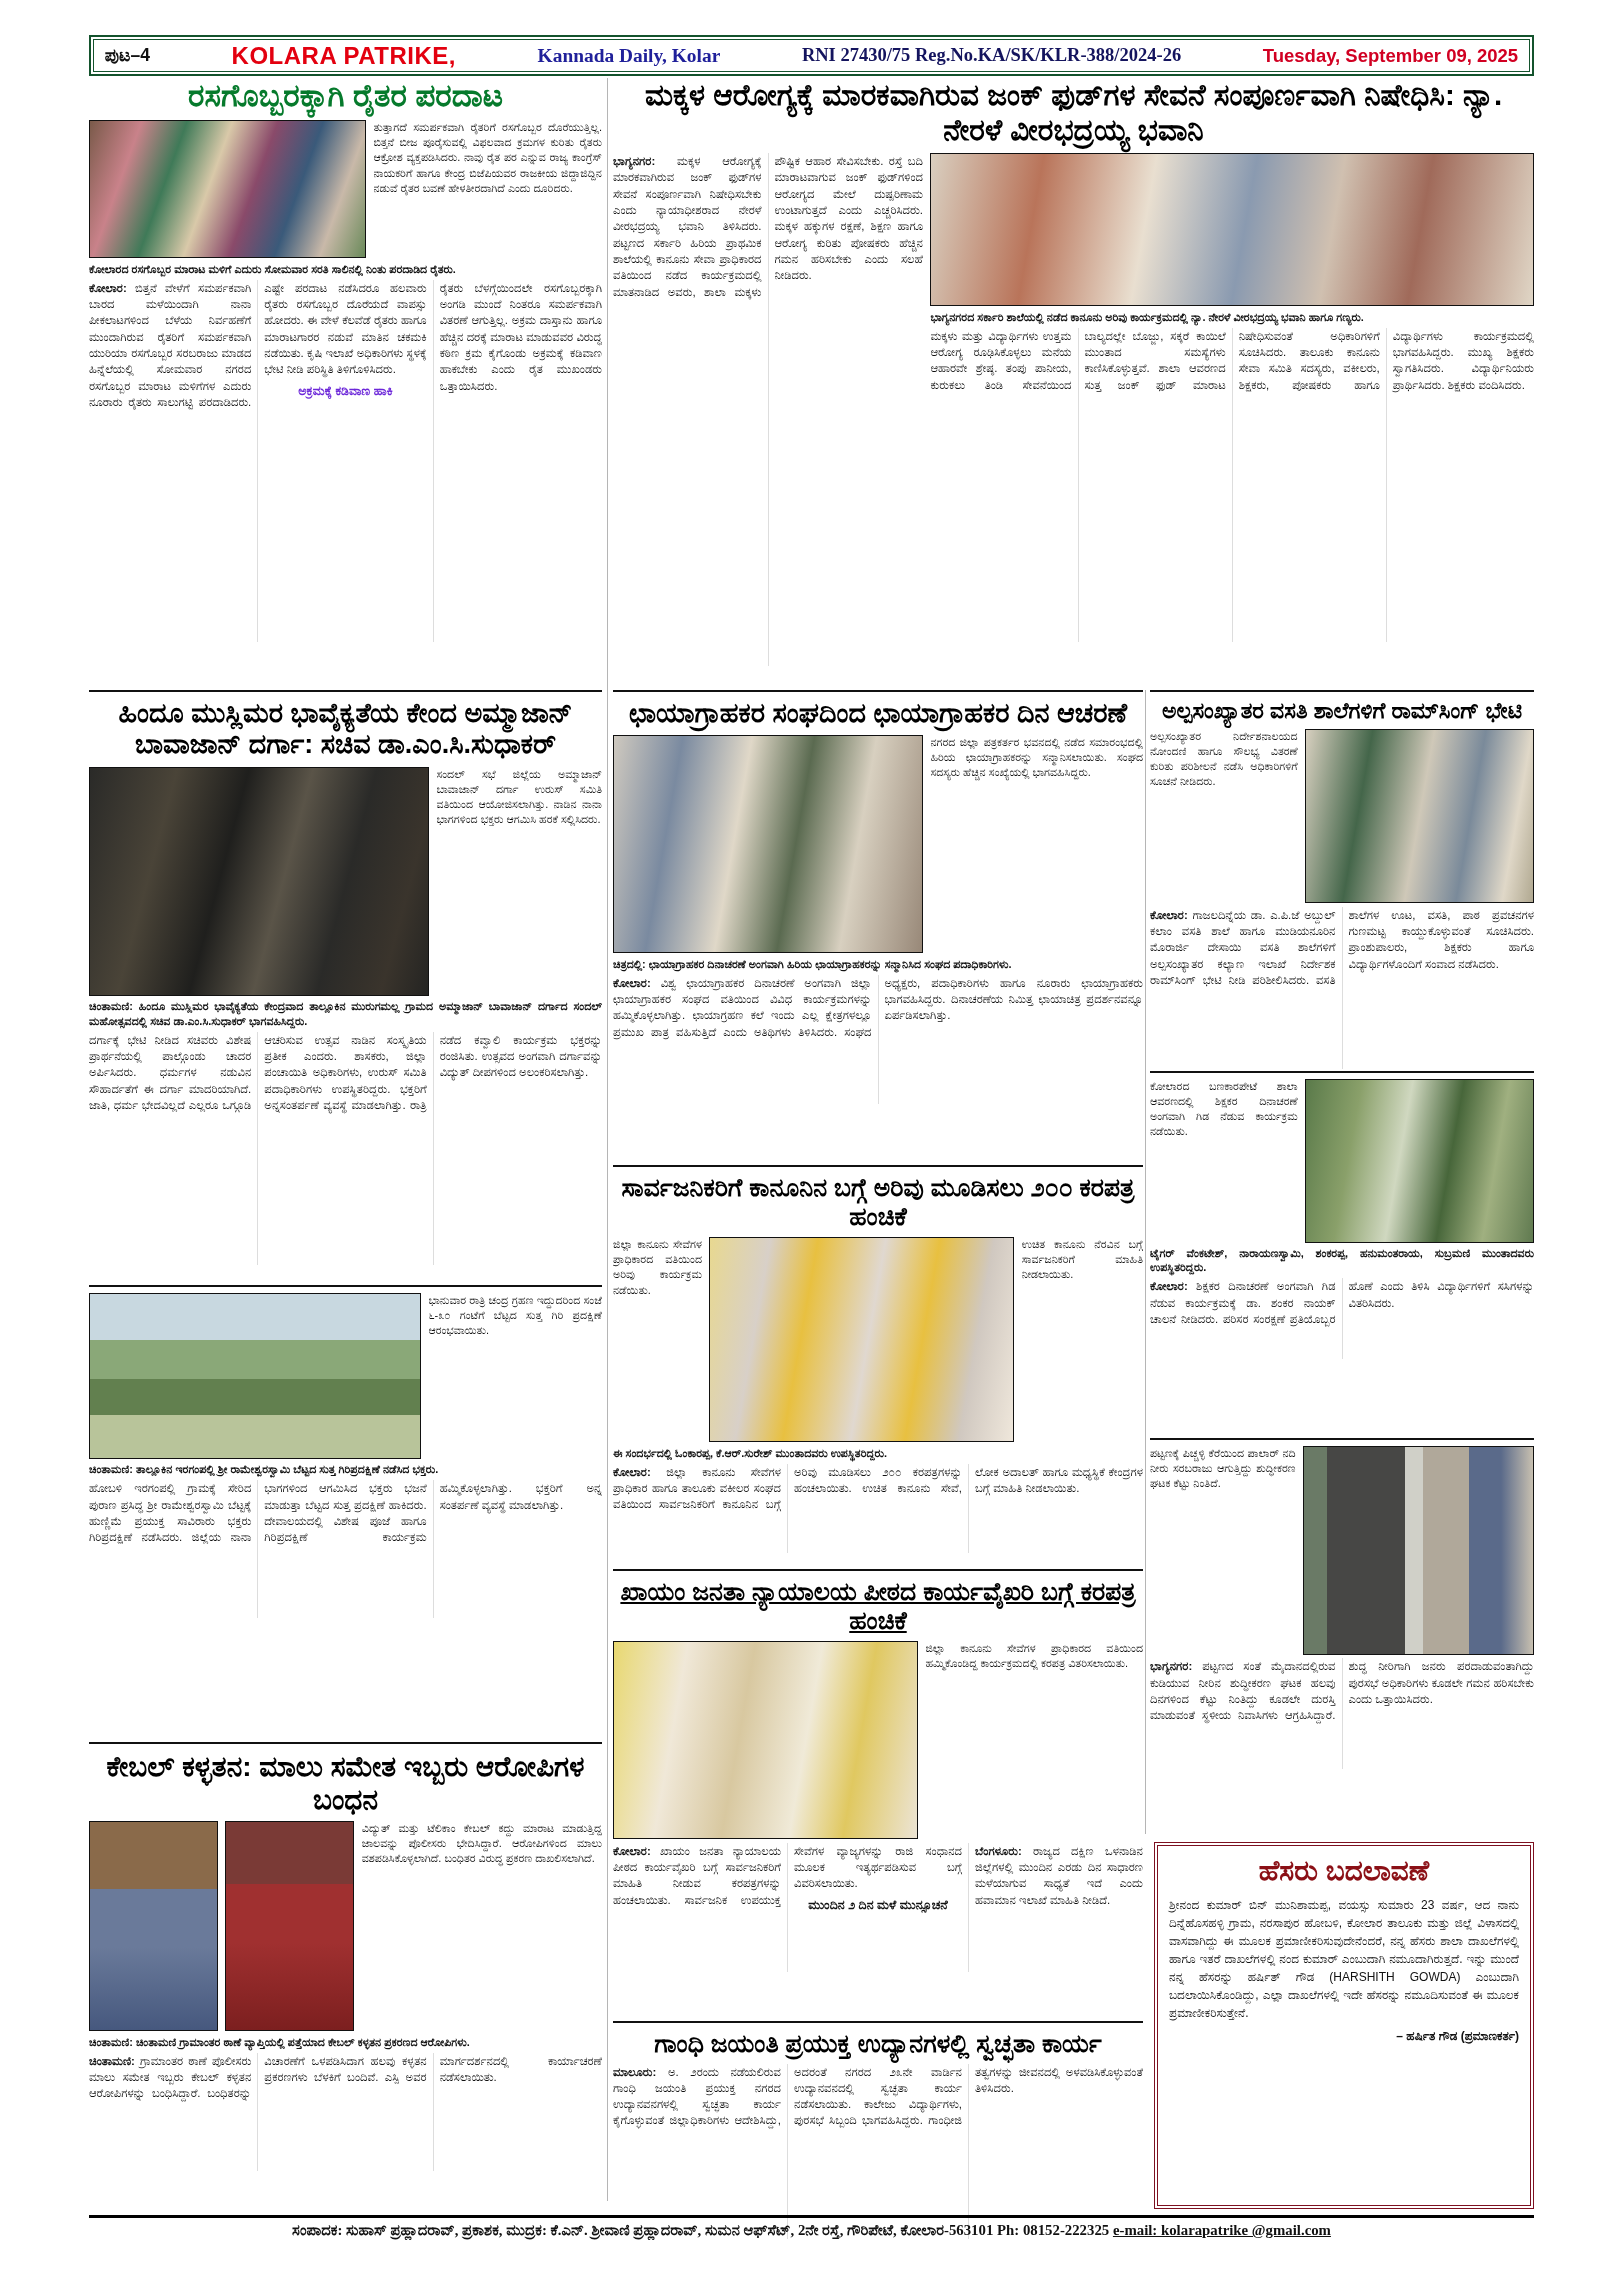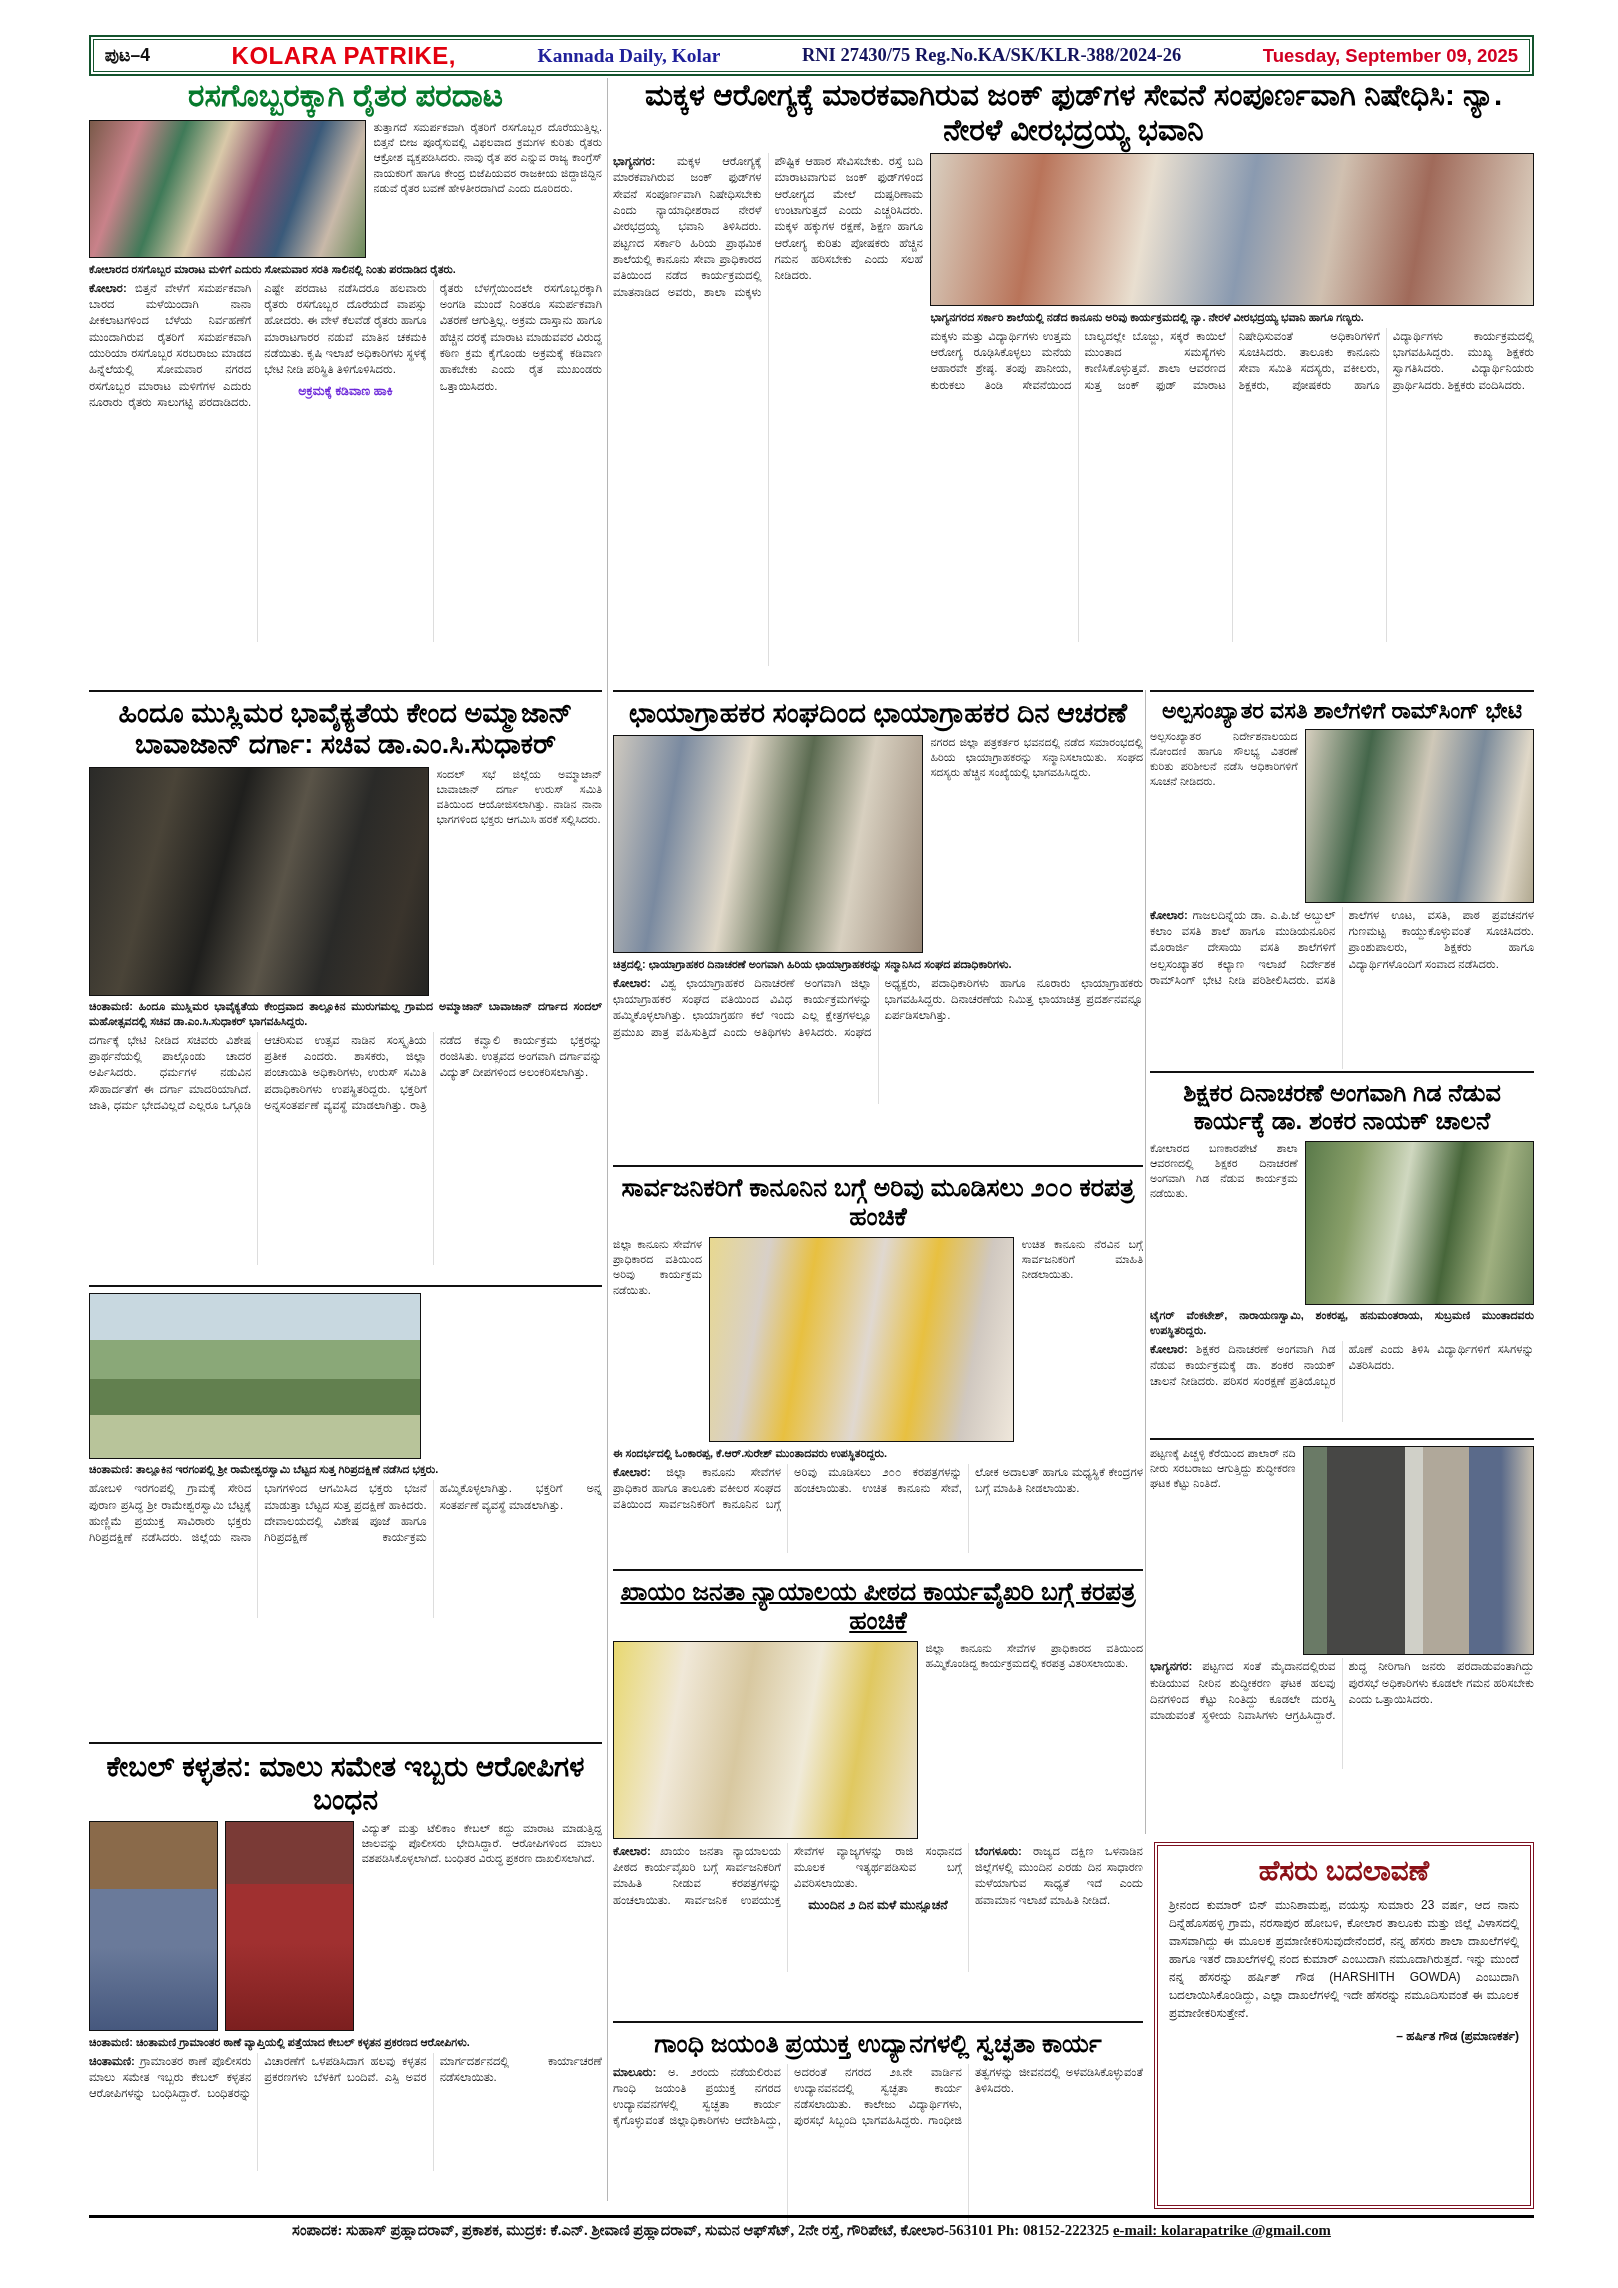--- a/index.html
+++ b/index.html
@@ -136,21 +136,20 @@
     <div class="media-row">
       <div class="side" style="height:174px;">ಅಲ್ಪಸಂಖ್ಯಾತರ ನಿರ್ದೇಶನಾಲಯದ ನೋಂದಣಿ ಹಾಗೂ ಸೌಲಭ್ಯ ವಿತರಣೆ ಕುರಿತು ಪರಿಶೀಲನೆ ನಡೆಸಿ ಅಧಿಕಾರಿಗಳಿಗೆ ಸೂಚನೆ ನೀಡಿದರು.</div>
       <div class="photo ph-class" style="width:229px;height:174px;"></div>
     </div>
     <div class="body cols-2" style="height:162px;">
       <p><b class="dateline">ಕೋಲಾರ:</b> <span>ಗಾಜಲದಿನ್ನೆಯ ಡಾ. ಎ.ಪಿ.ಜೆ ಅಬ್ದುಲ್ ಕಲಾಂ ವಸತಿ ಶಾಲೆ ಹಾಗೂ ಮುಡಿಯನೂರಿನ ಮೊರಾರ್ಜಿ ದೇಸಾಯಿ ವಸತಿ ಶಾಲೆಗಳಿಗೆ ಅಲ್ಪಸಂಖ್ಯಾತರ ಕಲ್ಯಾಣ ಇಲಾಖೆ ನಿರ್ದೇಶಕ ರಾಮ್‌ಸಿಂಗ್ ಭೇಟಿ ನೀಡಿ ಪರಿಶೀಲಿಸಿದರು. ವಸತಿ ಶಾಲೆಗಳ ಊಟ, ವಸತಿ, ಪಾಠ ಪ್ರವಚನಗಳ ಗುಣಮಟ್ಟ ಕಾಯ್ದುಕೊಳ್ಳುವಂತೆ ಸೂಚಿಸಿದರು. ಪ್ರಾಂಶುಪಾಲರು, ಶಿಕ್ಷಕರು ಹಾಗೂ ವಿದ್ಯಾರ್ಥಿಗಳೊಂದಿಗೆ ಸಂವಾದ ನಡೆಸಿದರು.</span></p>
     </div>
   </section>
 
   <section class="article rule-top" style="left:1150px;top:1071px;width:384px;">
-    <h2 class="headline" style="font-size:24px;">ಶಿಕ್ಷಕರ ದಿನಾಚರಣೆ ಅಂಗವಾಗಿ ಗಿಡ ನೆಡುವ ಕಾರ್ಯಕ್ಕೆ ಡಾ. ಶಂಕರ ನಾಯಕ್ ಚಾಲನೆ</h2>
     <div class="media-row">
       <div class="side" style="height:164px;">ಕೋಲಾರದ ಬಣಕಾರಪೇಟೆ ಶಾಲಾ ಆವರಣದಲ್ಲಿ ಶಿಕ್ಷಕರ ದಿನಾಚರಣೆ ಅಂಗವಾಗಿ ಗಿಡ ನೆಡುವ ಕಾರ್ಯಕ್ರಮ ನಡೆಯಿತು.</div>
       <div class="photo ph-plant" style="width:229px;height:164px;"></div>
     </div>
     <div class="caption">ಟೈಗರ್ ವೆಂಕಟೇಶ್, ನಾರಾಯಣಸ್ವಾಮಿ, ಶಂಕರಪ್ಪ, ಹನುಮಂತರಾಯ, ಸುಬ್ರಮಣಿ ಮುಂತಾದವರು ಉಪಸ್ಥಿತರಿದ್ದರು.</div>
     <div class="body cols-2" style="height:81px;">
       <p><b class="dateline">ಕೋಲಾರ:</b> <span>ಶಿಕ್ಷಕರ ದಿನಾಚರಣೆ ಅಂಗವಾಗಿ ಗಿಡ ನೆಡುವ ಕಾರ್ಯಕ್ರಮಕ್ಕೆ ಡಾ. ಶಂಕರ ನಾಯಕ್ ಚಾಲನೆ ನೀಡಿದರು. ಪರಿಸರ ಸಂರಕ್ಷಣೆ ಪ್ರತಿಯೊಬ್ಬರ ಹೊಣೆ ಎಂದು ತಿಳಿಸಿ ವಿದ್ಯಾರ್ಥಿಗಳಿಗೆ ಸಸಿಗಳನ್ನು ವಿತರಿಸಿದರು.</span></p>
     </div>
   </section>
 
@@ -166,20 +165,21 @@
 
   <section class="article notice-box" style="left:1154px;top:1842px;width:380px;height:367px;">
     <h2 class="notice-title">ಹೆಸರು ಬದಲಾವಣೆ</h2>
     <div class="notice-body">ಶ್ರೀನಂದ ಕುಮಾರ್ ಬಿನ್ ಮುನಿಶಾಮಪ್ಪ, ವಯಸ್ಸು ಸುಮಾರು 23 ವರ್ಷ, ಆದ ನಾನು ದಿನ್ನೆಹೊಸಹಳ್ಳಿ ಗ್ರಾಮ, ನರಸಾಪುರ ಹೋಬಳಿ, ಕೋಲಾರ ತಾಲೂಕು ಮತ್ತು ಜಿಲ್ಲೆ ವಿಳಾಸದಲ್ಲಿ ವಾಸವಾಗಿದ್ದು ಈ ಮೂಲಕ ಪ್ರಮಾಣೀಕರಿಸುವುದೇನೆಂದರೆ, ನನ್ನ ಹೆಸರು ಶಾಲಾ ದಾಖಲೆಗಳಲ್ಲಿ ಹಾಗೂ ಇತರೆ ದಾಖಲೆಗಳಲ್ಲಿ ನಂದ ಕುಮಾರ್ ಎಂಬುದಾಗಿ ನಮೂದಾಗಿರುತ್ತದೆ. ಇನ್ನು ಮುಂದೆ ನನ್ನ ಹೆಸರನ್ನು ಹರ್ಷಿತ್ ಗೌಡ (HARSHITH GOWDA) ಎಂಬುದಾಗಿ ಬದಲಾಯಿಸಿಕೊಂಡಿದ್ದು, ಎಲ್ಲಾ ದಾಖಲೆಗಳಲ್ಲಿ ಇದೇ ಹೆಸರನ್ನು ನಮೂದಿಸುವಂತೆ ಈ ಮೂಲಕ ಪ್ರಮಾಣೀಕರಿಸುತ್ತೇನೆ.</div>
     <div class="sign">– ಹರ್ಷಿತ ಗೌಡ (ಪ್ರಮಾಣಕರ್ತ)</div>
   </section>
 
   <section class="article rule-top" style="left:89px;top:1285px;width:513px;">
     <div class="media-row">
       <div class="photo ph-hill" style="width:332px;height:166px;"></div>
+      <div class="side" style="height:166px;">ಭಾನುವಾರ ರಾತ್ರಿ ಚಂದ್ರ ಗ್ರಹಣ ಇದ್ದುದರಿಂದ ಸಂಜೆ ೬-೩೦ ಗಂಟೆಗೆ ಬೆಟ್ಟದ ಸುತ್ತ ಗಿರಿ ಪ್ರದಕ್ಷಿಣೆ ಆರಂಭವಾಯಿತು.</div>
     </div>
     <div class="caption"><b>ಚಿಂತಾಮಣಿ:</b> <span>ತಾಲ್ಲೂಕಿನ ಇರಗಂಪಲ್ಲಿ ಶ್ರೀ ರಾಮೇಶ್ವರಸ್ವಾಮಿ ಬೆಟ್ಟದ ಸುತ್ತ ಗಿರಿಪ್ರದಕ್ಷಿಣೆ ನಡೆಸಿದ ಭಕ್ತರು.</span></div>
     <div class="body cols-3" style="height:138px;">
       <p><span>ಹೋಬಳಿ ಇರಗಂಪಲ್ಲಿ ಗ್ರಾಮಕ್ಕೆ ಸೇರಿದ ಪುರಾಣ ಪ್ರಸಿದ್ಧ ಶ್ರೀ ರಾಮೇಶ್ವರಸ್ವಾಮಿ ಬೆಟ್ಟಕ್ಕೆ ಹುಣ್ಣಿಮೆ ಪ್ರಯುಕ್ತ ಸಾವಿರಾರು ಭಕ್ತರು ಗಿರಿಪ್ರದಕ್ಷಿಣೆ ನಡೆಸಿದರು. ಜಿಲ್ಲೆಯ ನಾನಾ ಭಾಗಗಳಿಂದ ಆಗಮಿಸಿದ ಭಕ್ತರು ಭಜನೆ ಮಾಡುತ್ತಾ ಬೆಟ್ಟದ ಸುತ್ತ ಪ್ರದಕ್ಷಿಣೆ ಹಾಕಿದರು. ದೇವಾಲಯದಲ್ಲಿ ವಿಶೇಷ ಪೂಜೆ ಹಾಗೂ ಗಿರಿಪ್ರದಕ್ಷಿಣೆ ಕಾರ್ಯಕ್ರಮ ಹಮ್ಮಿಕೊಳ್ಳಲಾಗಿತ್ತು. ಭಕ್ತರಿಗೆ ಅನ್ನ ಸಂತರ್ಪಣೆ ವ್ಯವಸ್ಥೆ ಮಾಡಲಾಗಿತ್ತು.</span></p>
     </div>
   </section>
 
   <section class="article rule-top" style="left:89px;top:1742px;width:513px;">
     <h2 class="headline" style="font-size:28px;">ಕೇಬಲ್ ಕಳ್ಳತನ: ಮಾಲು ಸಮೇತ ಇಬ್ಬರು ಆರೋಪಿಗಳ ಬಂಧನ</h2>
     <div class="media-row">

